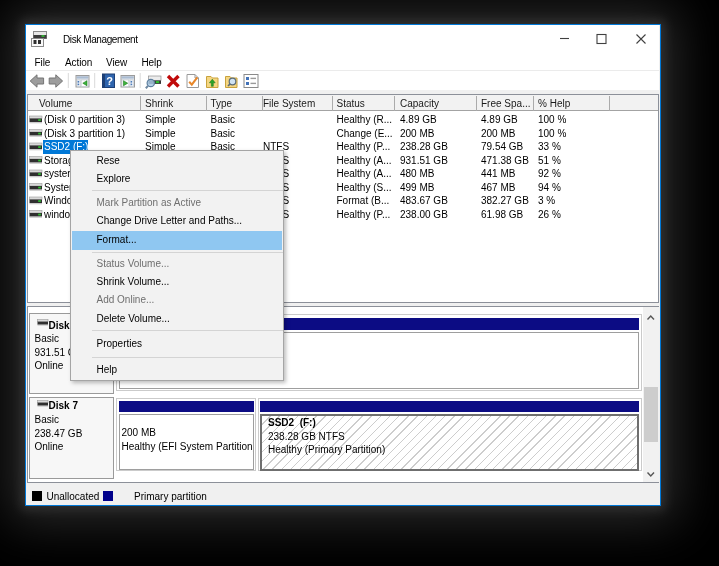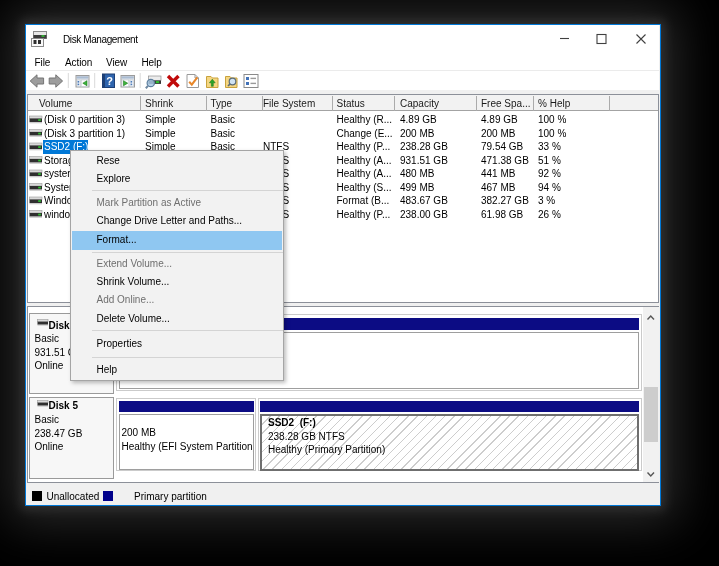--- a/index.html
+++ b/index.html
@@ -255,21 +255,21 @@
 </svg>
 <div class="a lbltxt" style="left:48.5px;top:318.5px;font-weight:bold">Disk 2</div>
 <div class="a lbltxt" style="top:332px">Basic</div>
 <div class="a lbltxt" style="top:345.5px">931.51 GB</div>
 <div class="a lbltxt" style="top:358.5px">Online</div>
 <svg class="a" style="left:36.5px;top:399px" width="12" height="10" viewBox="0 0 12 10">
  <rect x="0.5" y="1.5" width="10.5" height="2.2" fill="#d9d9d9" stroke="#9c9c9c" stroke-width=".6"></rect>
  <rect x="0.5" y="3.7" width="10.5" height="3" fill="#2f2f2f"></rect>
  <rect x="0.5" y="6.7" width="10.5" height="1" fill="#c9c9c9"></rect>
 </svg>
-<div class="a lbltxt" style="left:48.5px;top:399px;font-weight:bold">Disk 5</div>
+<div class="a lbltxt" style="left:48.5px;top:399px;font-weight:bold">Disk 7</div>
 <div class="a lbltxt" style="top:412.5px">Basic</div>
 <div class="a lbltxt" style="top:427px">238.47 GB</div>
 <div class="a lbltxt" style="top:439.5px">Online</div>
 <div class="a ptxt" style="left:121.5px;top:426px">200 MB</div>
 <div class="a ptxt" style="left:121.5px;top:439.5px;width:131px;overflow:hidden">Healthy (EFI System Partition)</div>
 <div class="a ptxt" style="left:268px;top:416px;font-weight:bold">SSD2  (F:)</div>
 <div class="a ptxt" style="left:268px;top:429.5px">238.28 GB NTFS</div>
 <div class="a ptxt" style="left:268px;top:443px">Healthy (Primary Partition)</div>
 
 <div id="legend" class="a"></div>
@@ -280,20 +280,20 @@
 
 <div id="menu" class="a"></div>
 <div id="mhl" class="a"></div>
 <div class="a mit" style="top:151.5px">Rese</div>
 <div class="a mit" style="top:169.8px">Explore</div>
 <div class="a msep" style="top:190.2px"></div>
 <div class="a mit mgray" style="top:193.5px">Mark Partition as Active</div>
 <div class="a mit" style="top:211.9px">Change Drive Letter and Paths...</div>
 <div class="a mit" style="top:231.2px">Format...</div>
 <div class="a msep" style="top:252px"></div>
-<div class="a mit mgray" style="top:254.5px">Extend Volume...</div>
+<div class="a mit mgray" style="top:254.5px">Status Volume...</div>
 <div class="a mit" style="top:272.8px">Shrink Volume...</div>
 <div class="a mit mgray" style="top:291px">Add Online...</div>
 <div class="a mit" style="top:309.5px">Delete Volume...</div>
 <div class="a msep" style="top:330px"></div>
 <div class="a mit" style="top:335px">Properties</div>
 <div class="a msep" style="top:356.5px"></div>
 <div class="a mit" style="top:360.5px">Help</div>
 
 </body></html>

